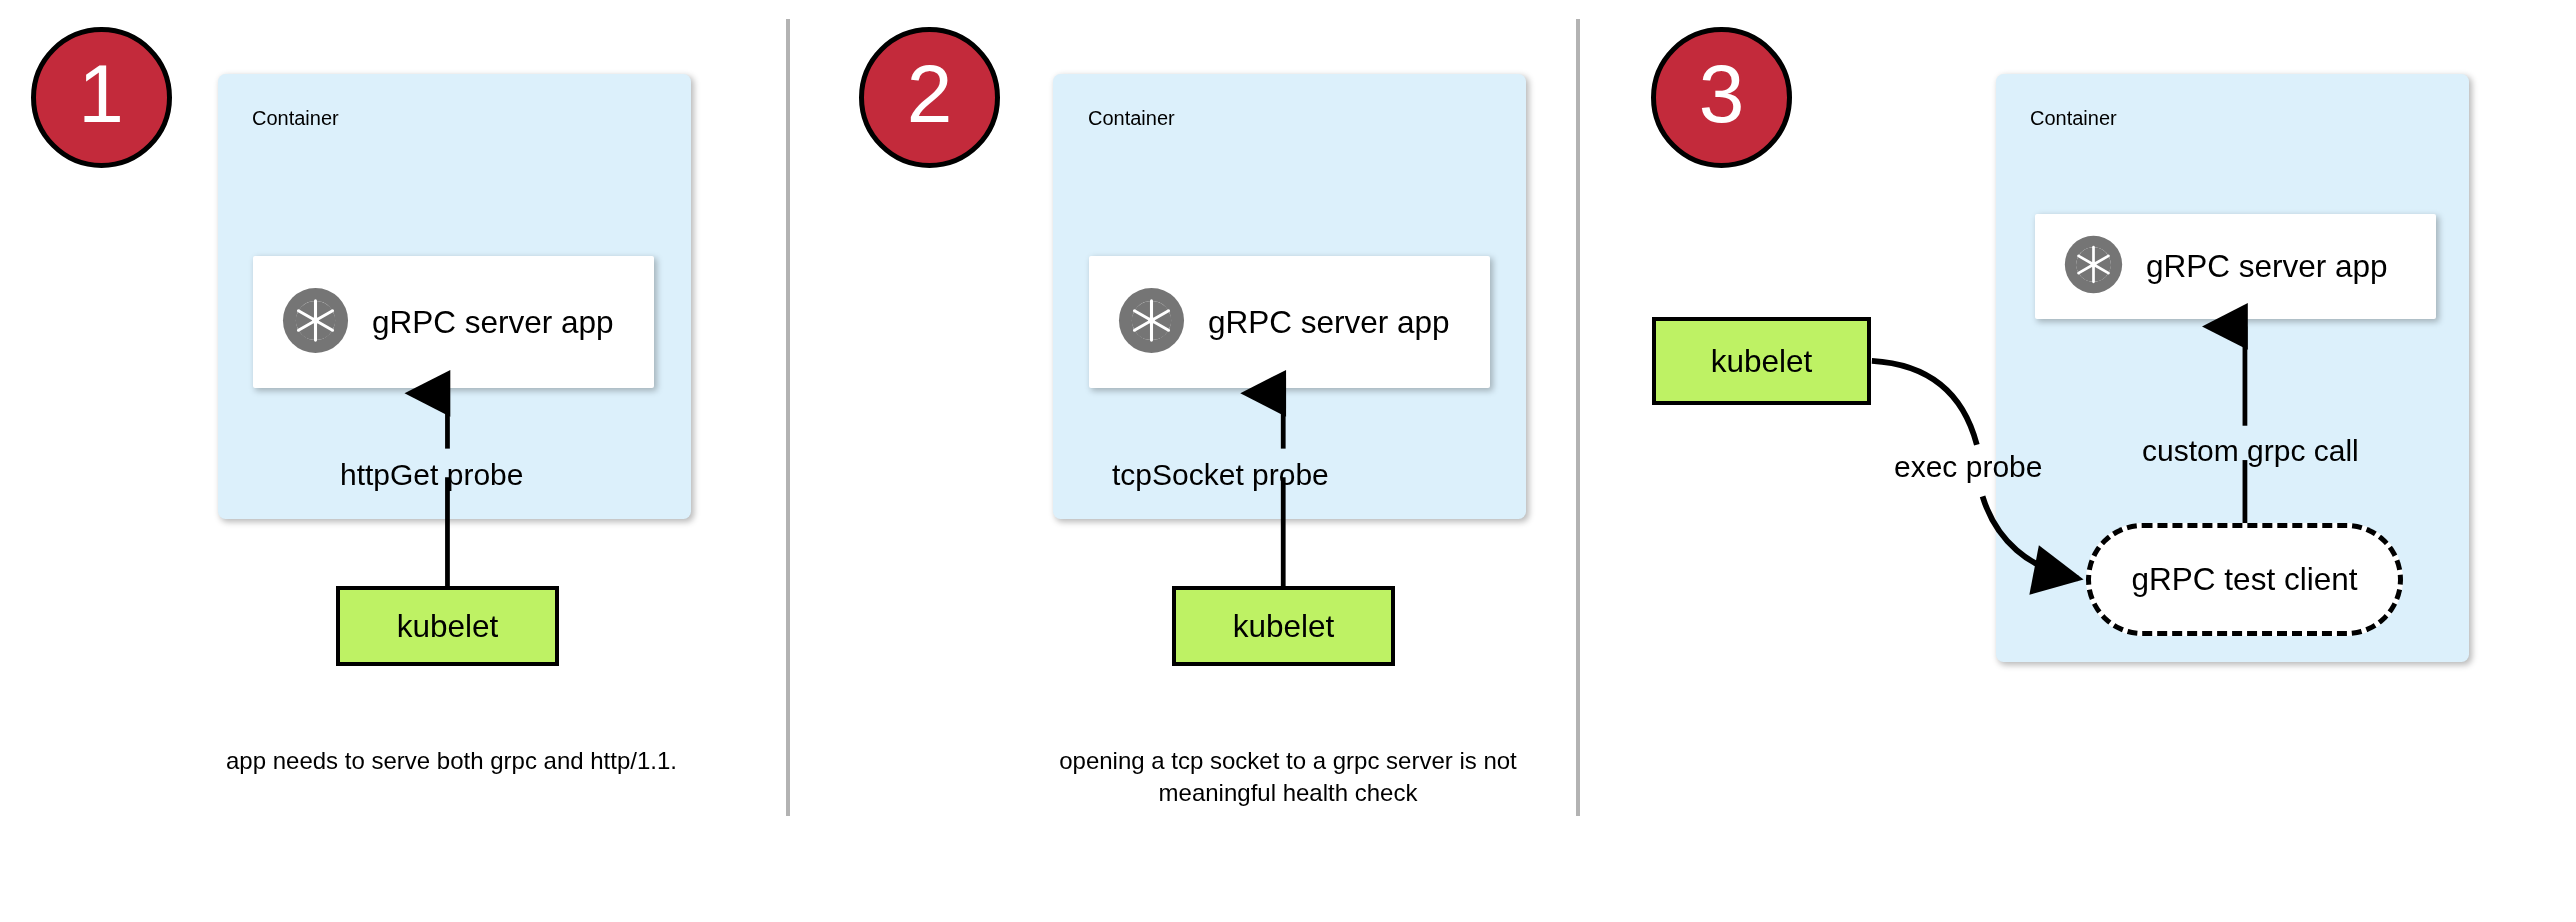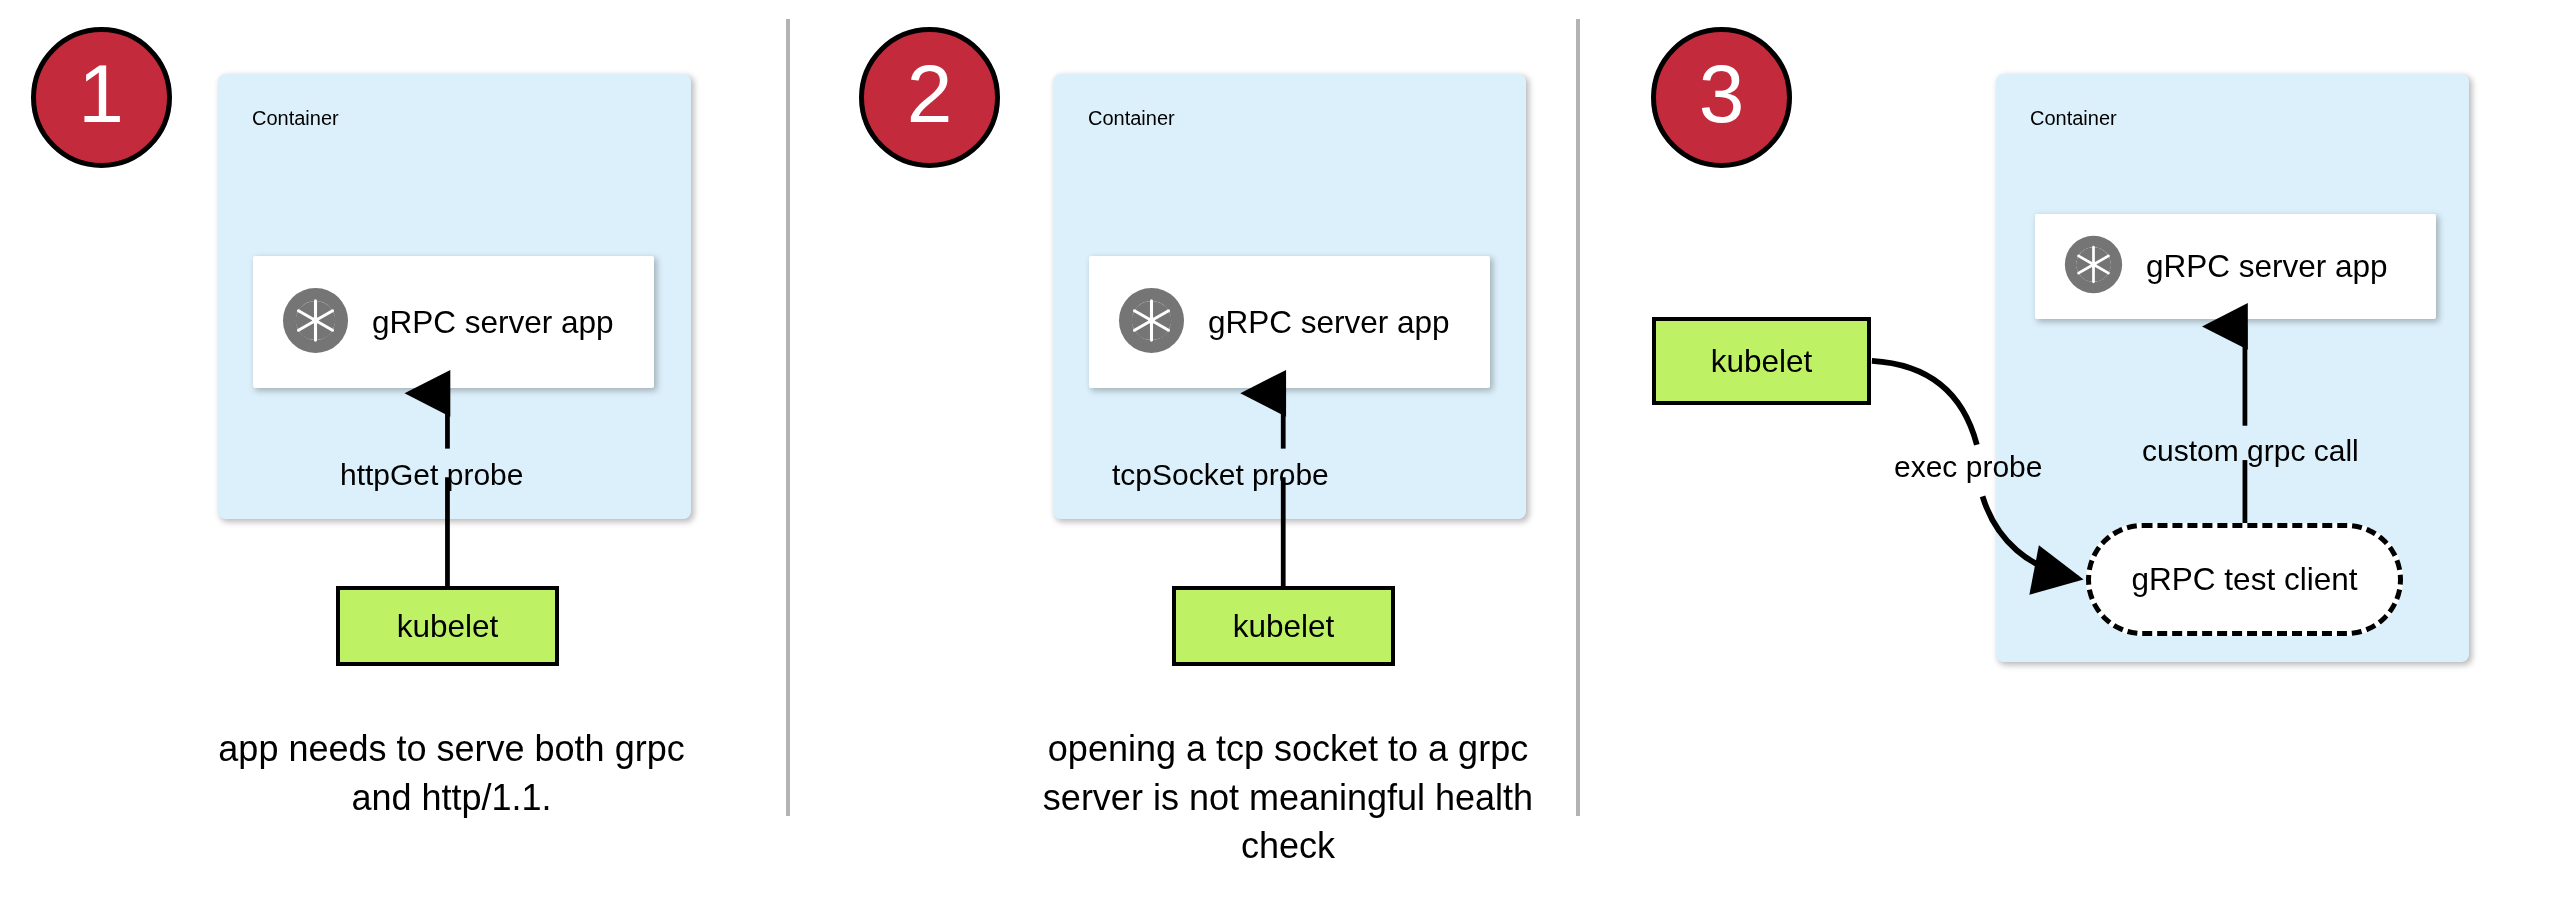--- a/index.html
+++ b/index.html
@@ -131,24 +131,25 @@
     font-size: 30px;
     white-space: nowrap;
     color: #000;
     background: transparent;
   }
   .edge-label b { font-weight: normal; margin-top: 48px; }
 
   
   .caption {
     position: absolute;
-    font-size: 36px;
+    font-size: 24px;
     line-height: 1.35;
     text-align: center;
     color: #000;
+    margin-top: 20px;
   }
 
   
   .connector {
     position: absolute;
     left: 0; top: 0;
     width: 2576px;
     height: 923px;
     pointer-events: none;
     overflow: visible;

